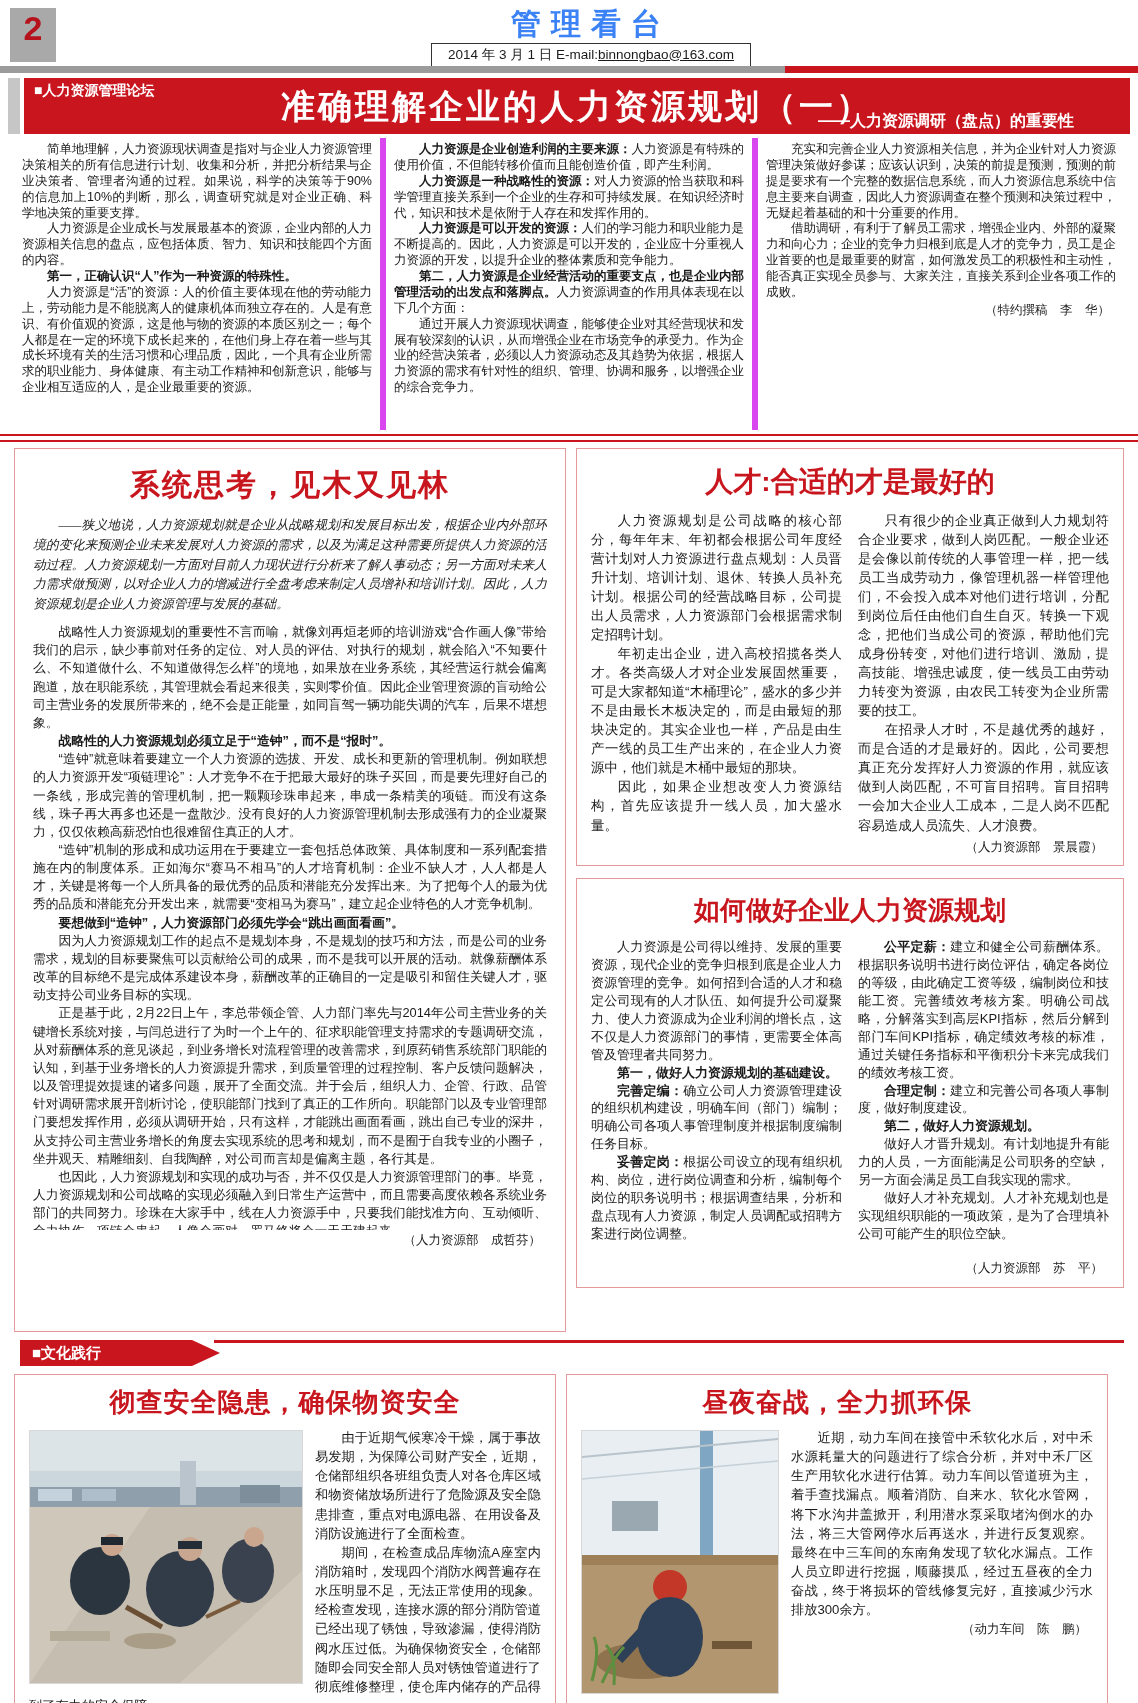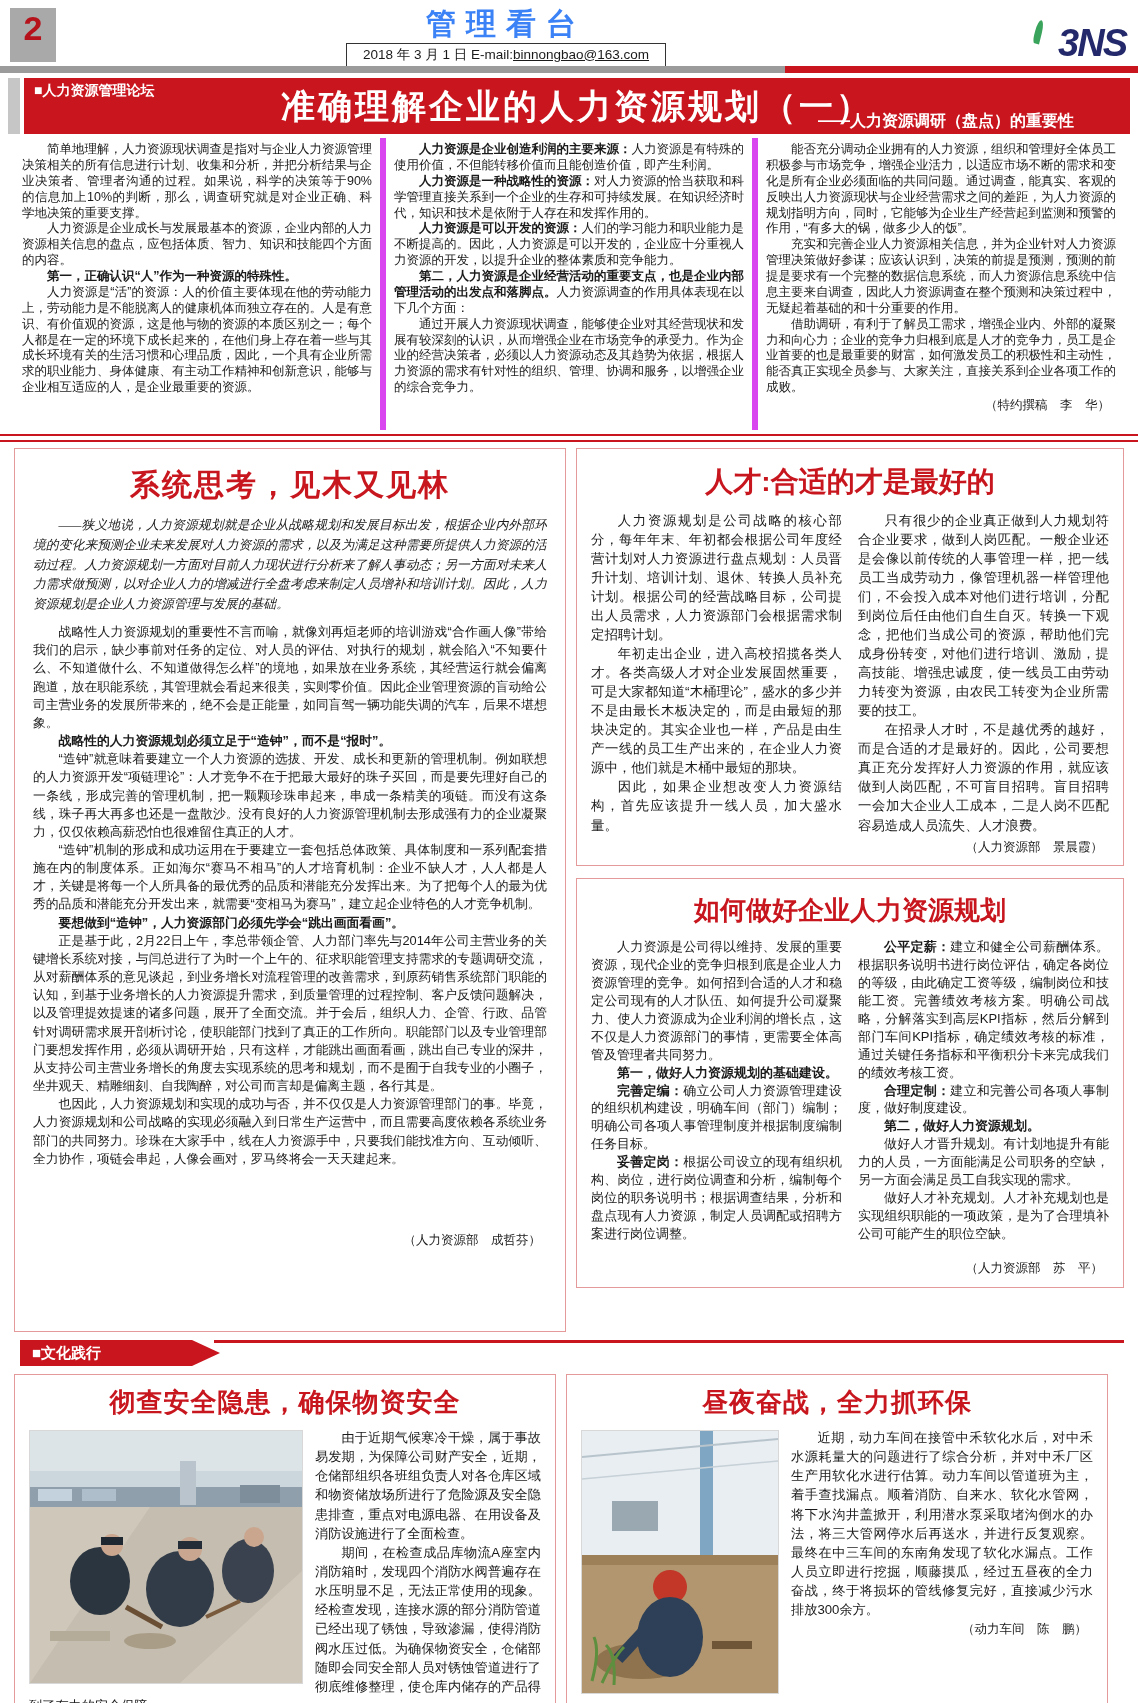--- a/index.html
+++ b/index.html
@@ -83,27 +83,23 @@
 
 <div class="page">
 
   <div class="hdr">
     <div class="pagenum">
       <span>2</span>
     </div>
     <div class="hdr-center">
       <div class="masthead">管理看台</div>
       <div class="datebox">
-        <span>2018 年 3 月 1 日</span>
+        <span>2014 年 3 月 1 日</span>
         <span>E-mail:</span><span class="email">binnongbao@163.com</span>
       </div>
-    </div>
-    <div class="logo">
-      <span class="logo-text">3NS</span>
-      <span class="leaf"></span>
     </div>
   </div>
 
   <div class="rule-bar">
     <div class="rule-gray"></div>
     <div class="rule-red"></div>
   </div>
 
   <div class="banner-row">
     <div class="banner-edge"></div>
@@ -123,41 +119,41 @@
       </div>
     <div class="col">
         <p class="para"><b>人力资源是企业创造利润的主要来源：</b>人力资源是有特殊的使用价值，不但能转移价值而且能创造价值，即产生利润。</p>
         <p class="para"><b>人力资源是一种战略性的资源：</b>对人力资源的恰当获取和科学管理直接关系到一个企业的生存和可持续发展。在知识经济时代，知识和技术是依附于人存在和发挥作用的。</p>
         <p class="para"><b>人力资源是可以开发的资源：</b>人们的学习能力和职业能力是不断提高的。因此，人力资源是可以开发的，企业应十分重视人力资源的开发，以提升企业的整体素质和竞争能力。</p>
         <p class="para"><b>第二，人力资源是企业经营活动的重要支点，也是企业内部管理活动的出发点和落脚点。</b>人力资源调查的作用具体表现在以下几个方面：</p>
         <p class="para">通过开展人力资源现状调查，能够使企业对其经营现状和发展有较深刻的认识，从而增强企业在市场竞争的承受力。作为企业的经营决策者，必须以人力资源动态及其趋势为依据，根据人力资源的需求有针对性的组织、管理、协调和服务，以增强企业的综合竞争力。</p>
       </div>
     <div class="col">
       <div>
-          <p class="para">能否充分调动企业拥有的人力资源，组织和管理好全体员工积极参与市场竞争，增强企业活力，以适应市场不断的需求和变化是所有企业必须面临的共同问题。通过调查，能真实、客观的反映出人力资源现状与企业经营需求之间的差距，为人力资源的规划指明方向，同时，它能够为企业生产经营起到监测和预警的作用，“有多大的锅，做多少人的饭”。</p>
           <p class="para">充实和完善企业人力资源相关信息，并为企业针对人力资源管理决策做好参谋；应该认识到，决策的前提是预测，预测的前提是要求有一个完整的数据信息系统，而人力资源信息系统中信息主要来自调查，因此人力资源调查在整个预测和决策过程中，无疑起着基础的和十分重要的作用。</p>
           <p class="para">借助调研，有利于了解员工需求，增强企业内、外部的凝聚力和向心力；企业的竞争力归根到底是人才的竞争力，员工是企业首要的也是最重要的财富，如何激发员工的积极性和主动性，能否真正实现全员参与、大家关注，直接关系到企业各项工作的成败。</p>
         </div>
       <div class="byline">（特约撰稿　李　华）</div>
     </div>
   </div>
 
   <div class="double-rule"></div>
 
   <div class="middle">
 
     <article class="box left-box">
       <h2>系统思考，见木又见林</h2>
       <div class="paras">
           <p class="para intro">——狭义地说，人力资源规划就是企业从战略规划和发展目标出发，根据企业内外部环境的变化来预测企业未来发展对人力资源的需求，以及为满足这种需要所提供人力资源的活动过程。人力资源规划一方面对目前人力现状进行分析来了解人事动态；另一方面对未来人力需求做预测，以对企业人力的增减进行全盘考虑来制定人员增补和培训计划。因此，人力资源规划是企业人力资源管理与发展的基础。</p>
           <p class="para">战略性人力资源规划的重要性不言而喻，就像刘再烜老师的培训游戏“合作画人像”带给我们的启示，缺少事前对任务的定位、对人员的评估、对执行的规划，就会陷入“不知要什么、不知道做什么、不知道做得怎么样”的境地，如果放在业务系统，其经营运行就会偏离跑道，放在职能系统，其管理就会看起来很美，实则零价值。因此企业管理资源的盲动给公司主营业务的发展所带来的，绝不会是正能量，如同盲驾一辆功能失调的汽车，后果不堪想象。</p>
           <p class="para head">战略性的人力资源规划必须立足于“造钟”，而不是“报时”。</p>
           <p class="para">“造钟”就意味着要建立一个人力资源的选拔、开发、成长和更新的管理机制。例如联想的人力资源开发“项链理论”：人才竞争不在于把最大最好的珠子买回，而是要先理好自己的一条线，形成完善的管理机制，把一颗颗珍珠串起来，串成一条精美的项链。而没有这条线，珠子再大再多也还是一盘散沙。没有良好的人力资源管理机制去形成强有力的企业凝聚力，仅仅依赖高薪恐怕也很难留住真正的人才。</p>
           <p class="para">“造钟”机制的形成和成功运用在于要建立一套包括总体政策、具体制度和一系列配套措施在内的制度体系。正如海尔“赛马不相马”的人才培育机制：企业不缺人才，人人都是人才，关键是将每一个人所具备的最优秀的品质和潜能充分发挥出来。为了把每个人的最为优秀的品质和潜能充分开发出来，就需要“变相马为赛马”，建立起企业特色的人才竞争机制。</p>
           <p class="para head">要想做到“造钟”，人力资源部门必须先学会“跳出画面看画”。</p>
+          <p class="para">因为人力资源规划工作的起点不是规划本身，不是规划的技巧和方法，而是公司的业务需求，规划的目标要聚焦可以贡献给公司的成果，而不是我可以开展的活动。就像薪酬体系改革的目标绝不是完成体系建设本身，薪酬改革的正确目的一定是吸引和留住关键人才，驱动支持公司业务目标的实现。</p>
           <p class="para">正是基于此，2月22日上午，李总带领企管、人力部门率先与2014年公司主营业务的关键增长系统对接，与闫总进行了为时一个上午的、征求职能管理支持需求的专题调研交流，从对薪酬体系的意见谈起，到业务增长对流程管理的改善需求，到原药销售系统部门职能的认知，到基于业务增长的人力资源提升需求，到质量管理的过程控制、客户反馈问题解决，以及管理提效提速的诸多问题，展开了全面交流。并于会后，组织人力、企管、行政、品管针对调研需求展开剖析讨论，使职能部门找到了真正的工作所向。职能部门以及专业管理部门要想发挥作用，必须从调研开始，只有这样，才能跳出画面看画，跳出自己专业的深井，从支持公司主营业务增长的角度去实现系统的思考和规划，而不是囿于自我专业的小圈子，坐井观天、精雕细刻、自我陶醉，对公司而言却是偏离主题，各行其是。</p>
           <p class="para">也因此，人力资源规划和实现的成功与否，并不仅仅是人力资源管理部门的事。毕竟，人力资源规划和公司战略的实现必须融入到日常生产运营中，而且需要高度依赖各系统业务部门的共同努力。珍珠在大家手中，线在人力资源手中，只要我们能找准方向、互动倾听、全力协作，项链会串起，人像会画对，罗马终将会一天天建起来。</p>
         </div>
       <div class="byline">（人力资源部　成哲芬）</div>
     </article>
 
     <div class="right-col">
       <article class="box talent-box">
         <h2>人才:合适的才是最好的</h2>
         <div class="paras">

